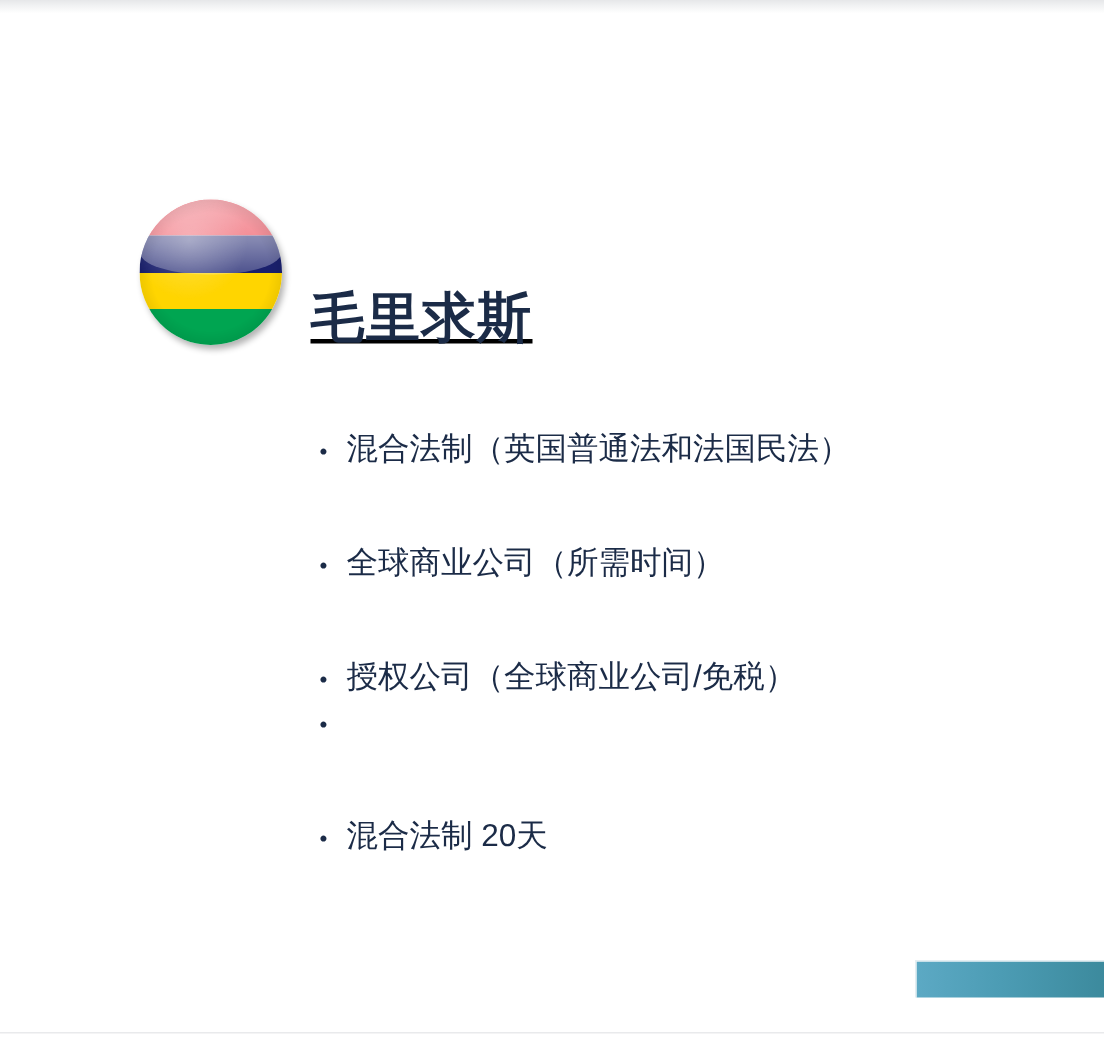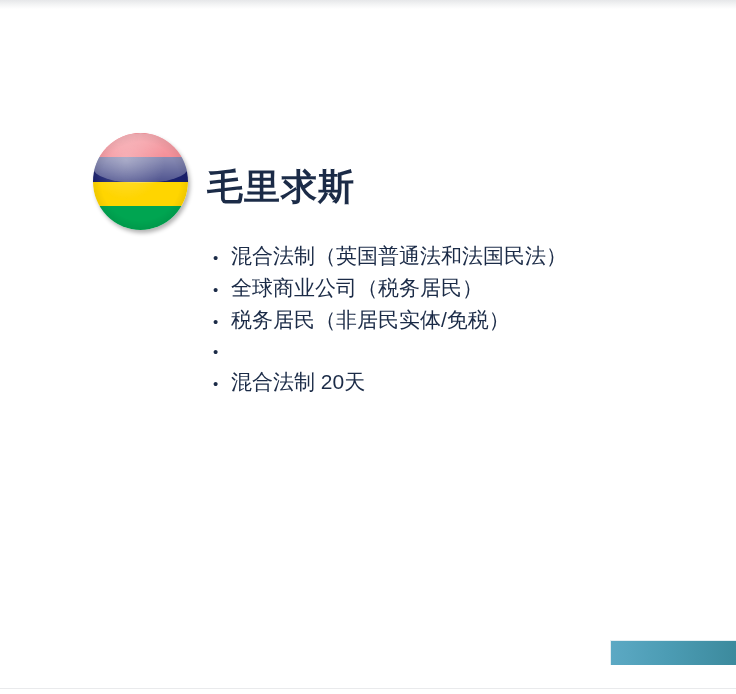--- a/index.html
+++ b/index.html
@@ -39,21 +39,22 @@
     position: absolute;
     inset: 0;
   }
 
   
   .header {
     position: absolute;
     left: 93px;
     top: 133px;
     display: flex;
-    align-items: flex-start;
+    align-items: flex-end;
+    text-decoration: underline;
   }
 
   .flag-badge {
     position: relative;
     width: 95px;
     height: 97px;
     border-radius: 50%;
     overflow: hidden;
     flex: 0 0 auto;
     box-shadow: 2px 3px 4px rgba(0,0,0,0.30);
@@ -122,21 +123,21 @@
     line-height: 30px;
     white-space: nowrap;
   }
   .bullet-dot {
     flex: 0 0 auto;
     width: 18px;
     color: #1b2b47;
     font-size: 15px;
     line-height: 30px;
   }
-  .bullet-text { flex: 0 1 auto; }
+  .bullet-text { flex: 0 1 auto; margin-top: 44px; }
 
   
   .accent-bar {
     position: absolute;
     left: 610px;
     top: 640px;
     width: 126px;
     height: 25px;
     background: linear-gradient(to right, #5ca9c4 0%, #4c9cb4 45%, #3c8a9d 100%);
     border-top: 1px solid #e4eef2;
@@ -169,26 +170,26 @@
 
   <ul class="bullet-list">
 
     <li class="bullet-item">
       <span class="bullet-dot">•</span>
       <span class="bullet-text">混合法制（英国普通法和法国民法）</span>
     </li>
 
     <li class="bullet-item">
       <span class="bullet-dot">•</span>
-      <span class="bullet-text">全球商业公司（税务居民）</span>
-    </li>
-
-    <li class="bullet-item">
-      <span class="bullet-dot">•</span>
-      <span class="bullet-text">税务居民（非居民实体/免税）</span>
+      <span class="bullet-text">全球商业公司（所需时间）</span>
+    </li>
+
+    <li class="bullet-item">
+      <span class="bullet-dot">•</span>
+      <span class="bullet-text">授权公司（全球商业公司/免税）</span>
     </li>
 
     <li class="bullet-item">
       <span class="bullet-dot">•</span>
     </li>
 
     <li class="bullet-item">
       <span class="bullet-dot">•</span>
       <span class="bullet-text">混合法制 20天</span>
     </li>

